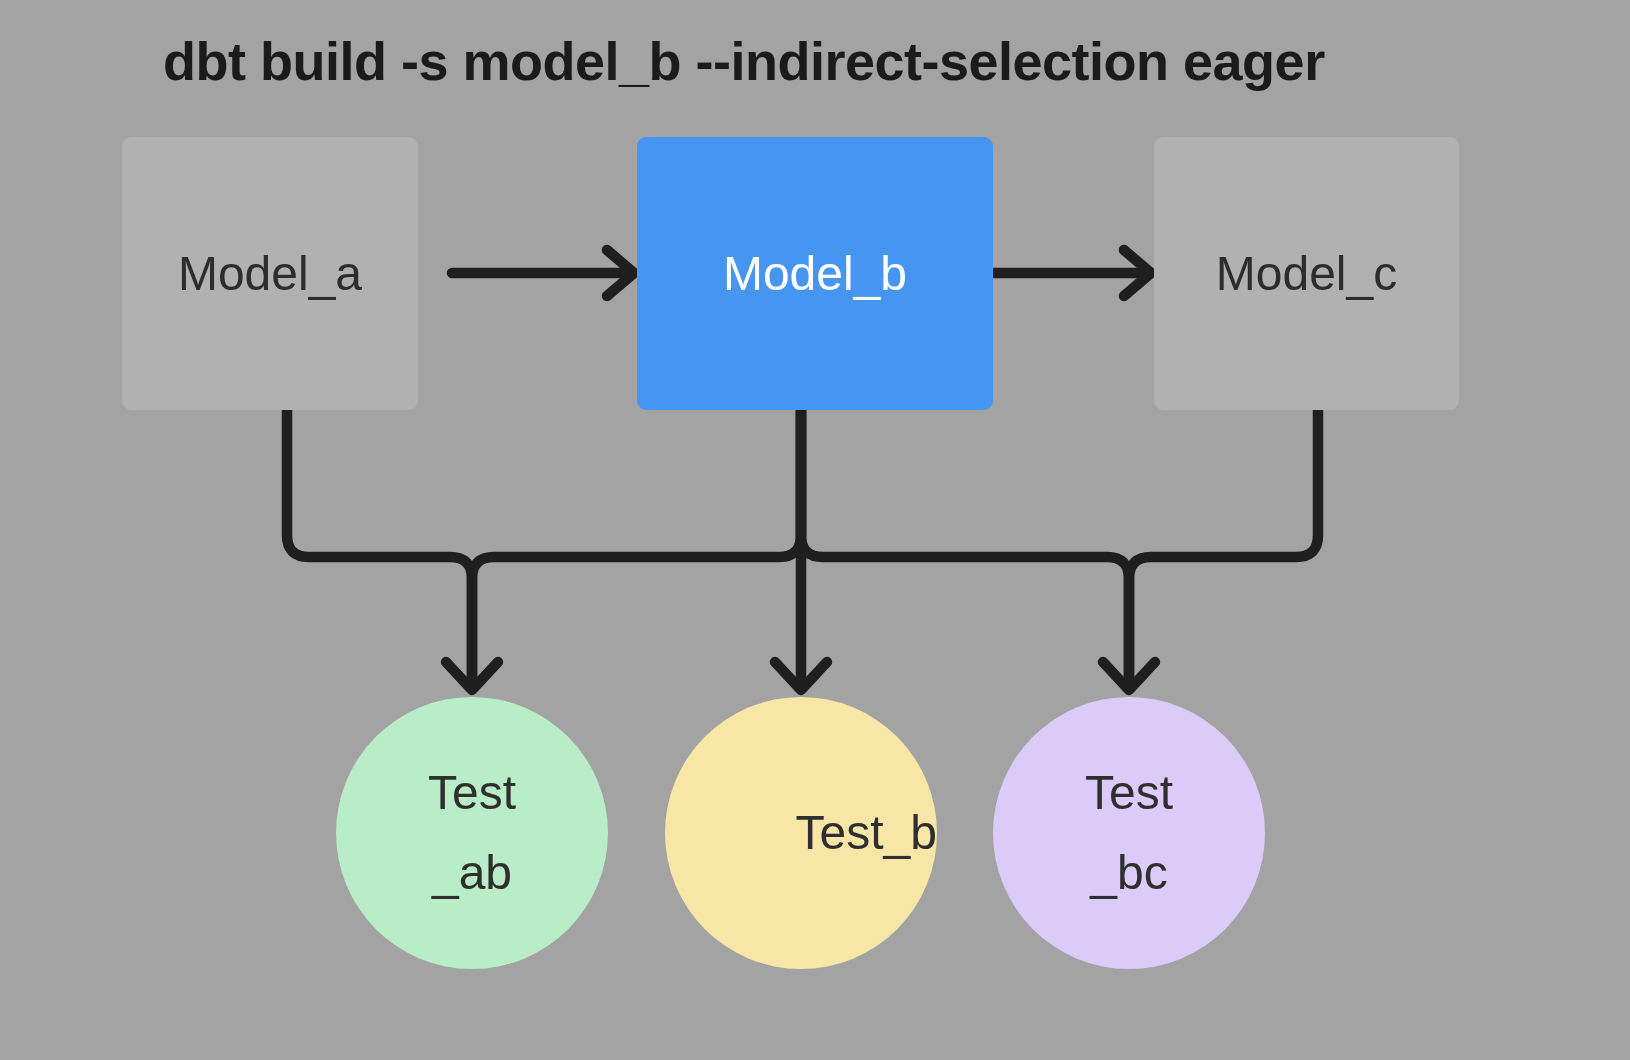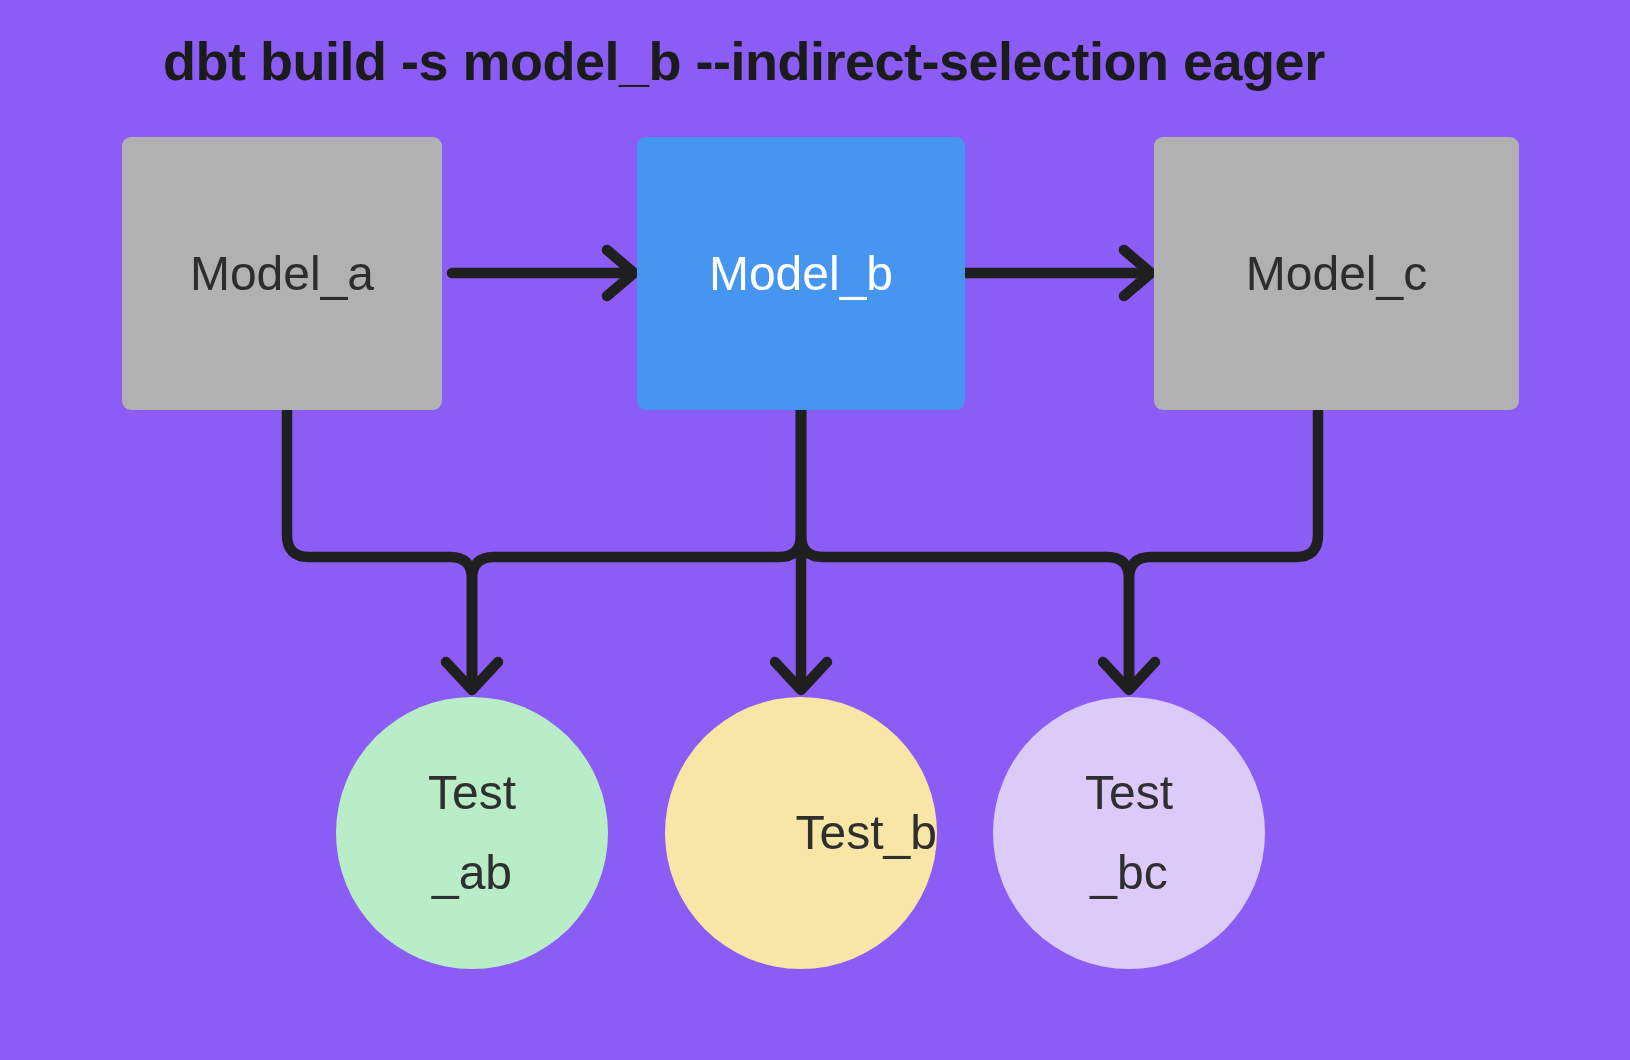--- a/index.html
+++ b/index.html
@@ -5,21 +5,21 @@
   html, body {
     margin: 0;
     padding: 0;
     background: #ffffff;
     font-family: "Liberation Sans", "DejaVu Sans", sans-serif;
   }
   .stage {
     position: relative;
     width: 1630px;
     height: 1060px;
-    background: #8b5cf6;
+    background: #a3a3a3;
     overflow: hidden;
   }
   .title {
     position: absolute;
     left: 163px;
     top: 30px;
     font-size: 54px;
     font-weight: 600;
     letter-spacing: -0.5px;
     color: #1b1b1b;
@@ -32,32 +32,32 @@
   }
   .edges-layer path {
     fill: none;
     stroke: #1f1f1f;
     stroke-width: 10.5;
     stroke-linecap: round;
     stroke-linejoin: round;
   }
   .node-box {
     position: absolute;
-    width: 320px;
+    width: 296px;
     height: 273px;
     border-radius: 9px;
     display: flex;
     align-items: center;
     justify-content: center;
     font-size: 48px;
     font-weight: 500;
   }
   .box-a { left: 122px; top: 137px; }
-  .box-b { left: 637px; top: 137px; width: 328px; }
-  .box-c { left: 1154px; top: 137px; width: 365px; }
+  .box-b { left: 637px; top: 137px; width: 356px; }
+  .box-c { left: 1154px; top: 137px; width: 305px; }
   .node-circle {
     position: absolute;
     width: 272px;
     height: 272px;
     border-radius: 50%;
     display: flex;
     flex-direction: column;
     align-items: center;
     justify-content: center;
     font-size: 48px;

